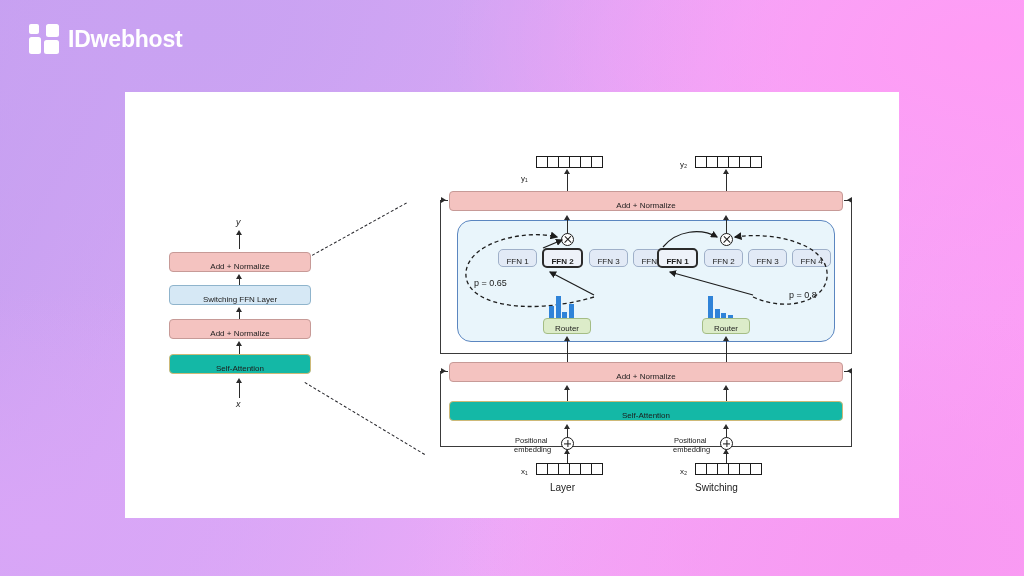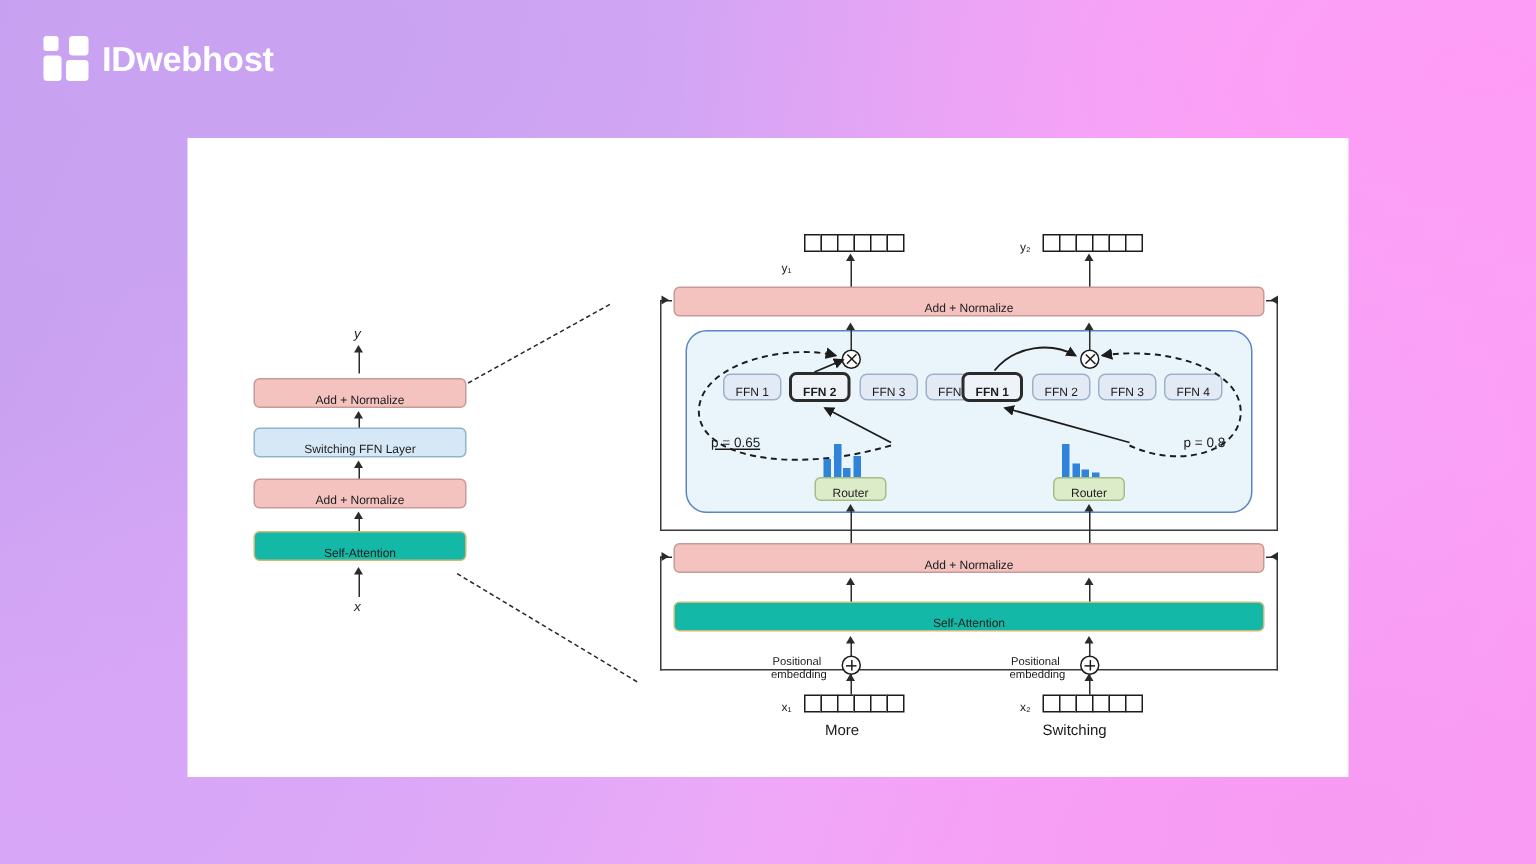--- a/index.html
+++ b/index.html
@@ -43,21 +43,21 @@
   .box {
     position: absolute;
     display: flex; align-items: flex-end; justify-content: center;
     border-radius: 4px;
     font-size: 8px; color: #1c1c1c; white-space: nowrap;
   }
   .box-pink   { background: #f4c3c0; border: 1px solid #c79a97; }
   .box-blue   { background: #d6e8f5; border: 1px solid #8fb4cc; }
   .box-yellow { background: #14b8a6; border: 1px solid #cdb978; }
   .box-green  { background: #dcecc9; border: 1px solid #a4bd85; }
-  .box-ffn    { background: #e2eaf6; border: 1px solid #9fb0c9; border-radius: 5px; }
+  .box-ffn    { background: #e2eaf6; border: 1px solid #9fb0c9; border-radius: 5px; margin-left: 16px; }
   .box-ffn.on { border: 2px solid #2b2b2b; background: #eef2f9; font-weight: bold; }
 
   .lbl { position: absolute; font-size: 8px; color: #1a1a1a; white-space: nowrap; }
   .lbl-i { font-style: italic; }
 
   
   .vline { position: absolute; width: 1px; background: #2b2b2b; }
   .hline { position: absolute; height: 1px; background: #2b2b2b; }
   .arrowhead-up {
     position: absolute; width: 0; height: 0;
@@ -260,21 +260,21 @@
         <path d="M 418,156 L 437,148" stroke="#1c1c1c" stroke-width="1.2" fill="none" marker-end="url(#ah)"></path>
 
         <path d="M 469,205 C 400,225 338,212 341,180 C 344,150 400,137 432,145" stroke="#1c1c1c" stroke-width="1.3" fill="none" stroke-dasharray="4,3" marker-end="url(#ah)"></path>
 
         <path d="M 628,203 L 545,180" stroke="#1c1c1c" stroke-width="1.2" fill="none" marker-end="url(#ah)"></path>
         <path d="M 538,155 C 552,138 576,136 592,145" stroke="#1c1c1c" stroke-width="1.2" fill="none" marker-end="url(#ah)"></path>
 
         <path d="M 628,205 C 665,222 705,207 702,180 C 699,152 650,139 610,145" stroke="#1c1c1c" stroke-width="1.3" fill="none" stroke-dasharray="4,3" marker-end="url(#ah)"></path>
       </svg>
 
-      <div class="lbl" style="left:349px; top:198px; font-size:9px;text-decoration:underline;">p = 0.65</div>
+      <div class="lbl" style="left:349px; top:186px; font-size:9px;">p = 0.65</div>
       <div class="lbl" style="left:664px; top:198px; font-size:9px;">p = 0.8</div>
 
       <div class="hist" style="left:424px; top:204px; height:22px;">
         <i style="height:12px;"></i>
           <i style="height:22px;"></i>
           <i style="height:6px;"></i>
           <i style="height:14px;"></i>
       </div>
       <div class="hist" style="left:583px; top:204px; height:22px;">
         <i style="height:22px;"></i>
@@ -327,21 +327,21 @@
 
       <div class="lbl" style="left:396px; top:375px;">x₁</div>
       <div class="vec" style="left:411px; top:371px;">
         <span></span>
           <span></span>
           <span></span>
           <span></span>
           <span></span>
           <span></span>
       </div>
-      <div class="lbl" style="left:425px; top:390px; font-size:10px;">More</div>
+      <div class="lbl" style="left:425px; top:390px; font-size:10px;">Layer</div>
 
       <div class="lbl" style="left:549px; top:344px; font-size:7.5px;">Positional</div>
       <div class="lbl" style="left:548px; top:353px; font-size:7.5px;">embedding</div>
       <div class="op-circle op-plus" style="left:595px; top:345px;"></div>
       <div class="vline" style="left:601px; top:359px; height:14px;"></div>
       <div class="arrowhead-up" style="left:598px; top:357px;"></div>
 
       <div class="lbl" style="left:555px; top:375px;">x₂</div>
       <div class="vec" style="left:570px; top:371px;">
         <span></span>

